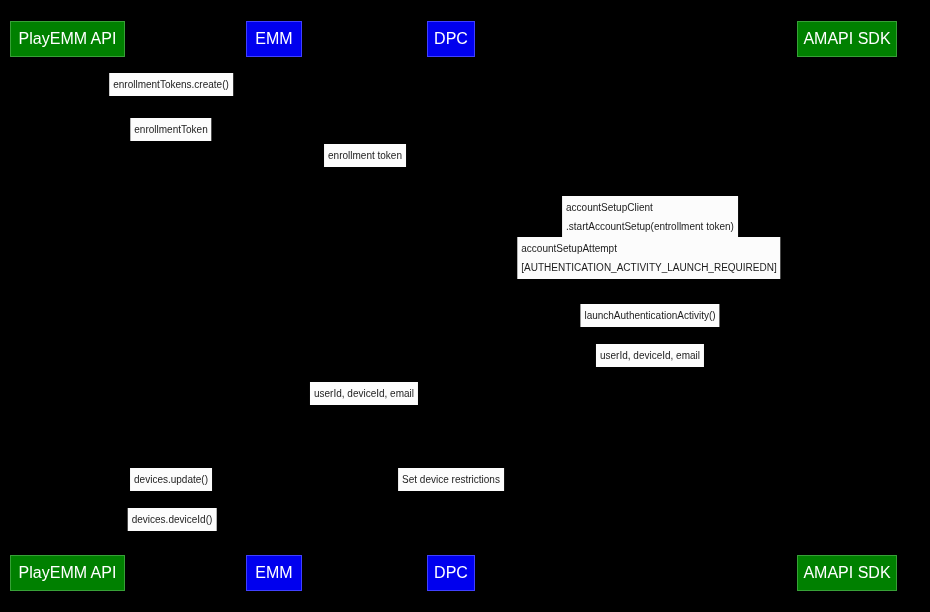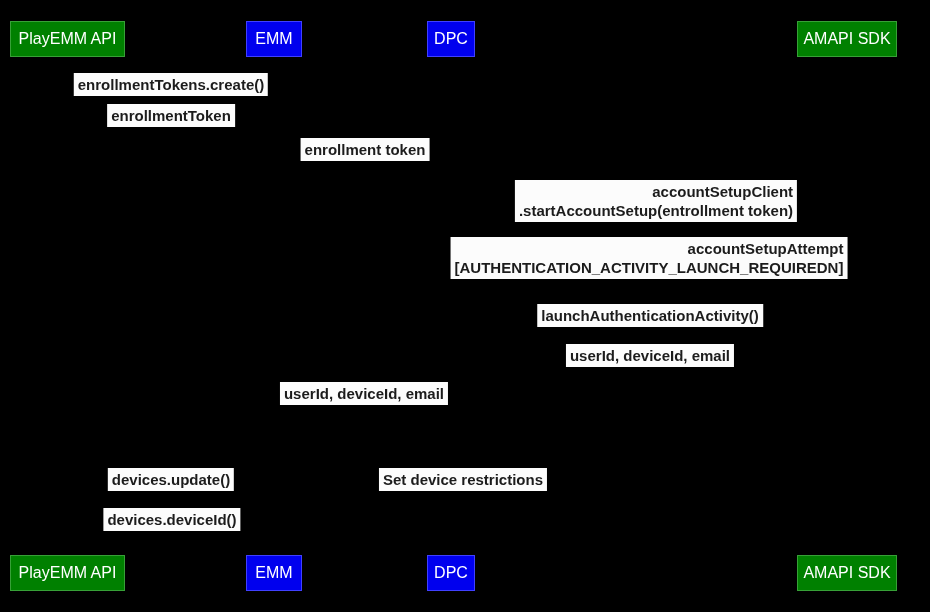--- a/index.html
+++ b/index.html
@@ -34,26 +34,25 @@
   .actor.blue {
     background: var(--actor-blue, #0000ee);
     border: 1px solid var(--actor-blue-border, #4040ff);
     text-align: right;
   }
   .msg {
     position: absolute;
     transform: translateX(-50%);
     background: var(--label-bg, #fcfcfc);
     color: var(--label-text, #1c1c1c);
-    font-size: 15px;
+    font-size: 10px;
     line-height: 19px;
     padding: 2px 4px;
-    text-align: right;
+    text-align: left;
     white-space: pre-line;
-    font-weight: bold;
   }
 </style>
 </head>
 <body>
 
 <div class="stage">
 
   <div class="actor green" style="left:10px;  top:21px; width:115px;">
     <span>PlayEMM API</span>
   </div>
@@ -62,39 +61,39 @@
   </div>
   <div class="actor blue" style="left:427px; top:21px; width:48px;">
     <span>DPC</span>
   </div>
   <div class="actor green" style="left:797px; top:21px; width:100px;">
     <span>AMAPI SDK</span>
   </div>
 
   <div class="msg" style="left:171px; top:73px;">enrollmentTokens.create()</div>
 
-  <div class="msg" style="left:171px; top:104px;">enrollmentToken</div>
+  <div class="msg" style="left:171px; top:118px;">enrollmentToken</div>
 
-  <div class="msg" style="left:365px; top:138px;">enrollment token</div>
+  <div class="msg" style="left:365px; top:144px;">enrollment token</div>
 
-  <div class="msg" style="left:650px; top:180px;margin-left:6px;">accountSetupClient
+  <div class="msg" style="left:650px; top:196px;">accountSetupClient
 .startAccountSetup(entrollment token)</div>
 
   <div class="msg" style="left:649px; top:237px;">accountSetupAttempt
 [AUTHENTICATION_ACTIVITY_LAUNCH_REQUIREDN]</div>
 
   <div class="msg" style="left:650px; top:304px;">launchAuthenticationActivity()</div>
 
   <div class="msg" style="left:650px; top:344px;">userId, deviceId, email</div>
 
   <div class="msg" style="left:364px; top:382px;">userId, deviceId, email</div>
 
   <div class="msg" style="left:171px; top:420px;margin-top:48px;">devices.update()</div>
 
-  <div class="msg" style="left:463px; top:468px;">Set device restrictions</div>
+  <div class="msg" style="left:451px; top:468px;">Set device restrictions</div>
 
   <div class="msg" style="left:172px; top:508px;">devices.deviceId()</div>
 
   <div class="actor green" style="left:10px;  top:555px; width:115px;">
     <span>PlayEMM API</span>
   </div>
   <div class="actor blue" style="left:246px; top:555px; width:56px;">
     <span>EMM</span>
   </div>
   <div class="actor blue" style="left:427px; top:555px; width:48px;">

